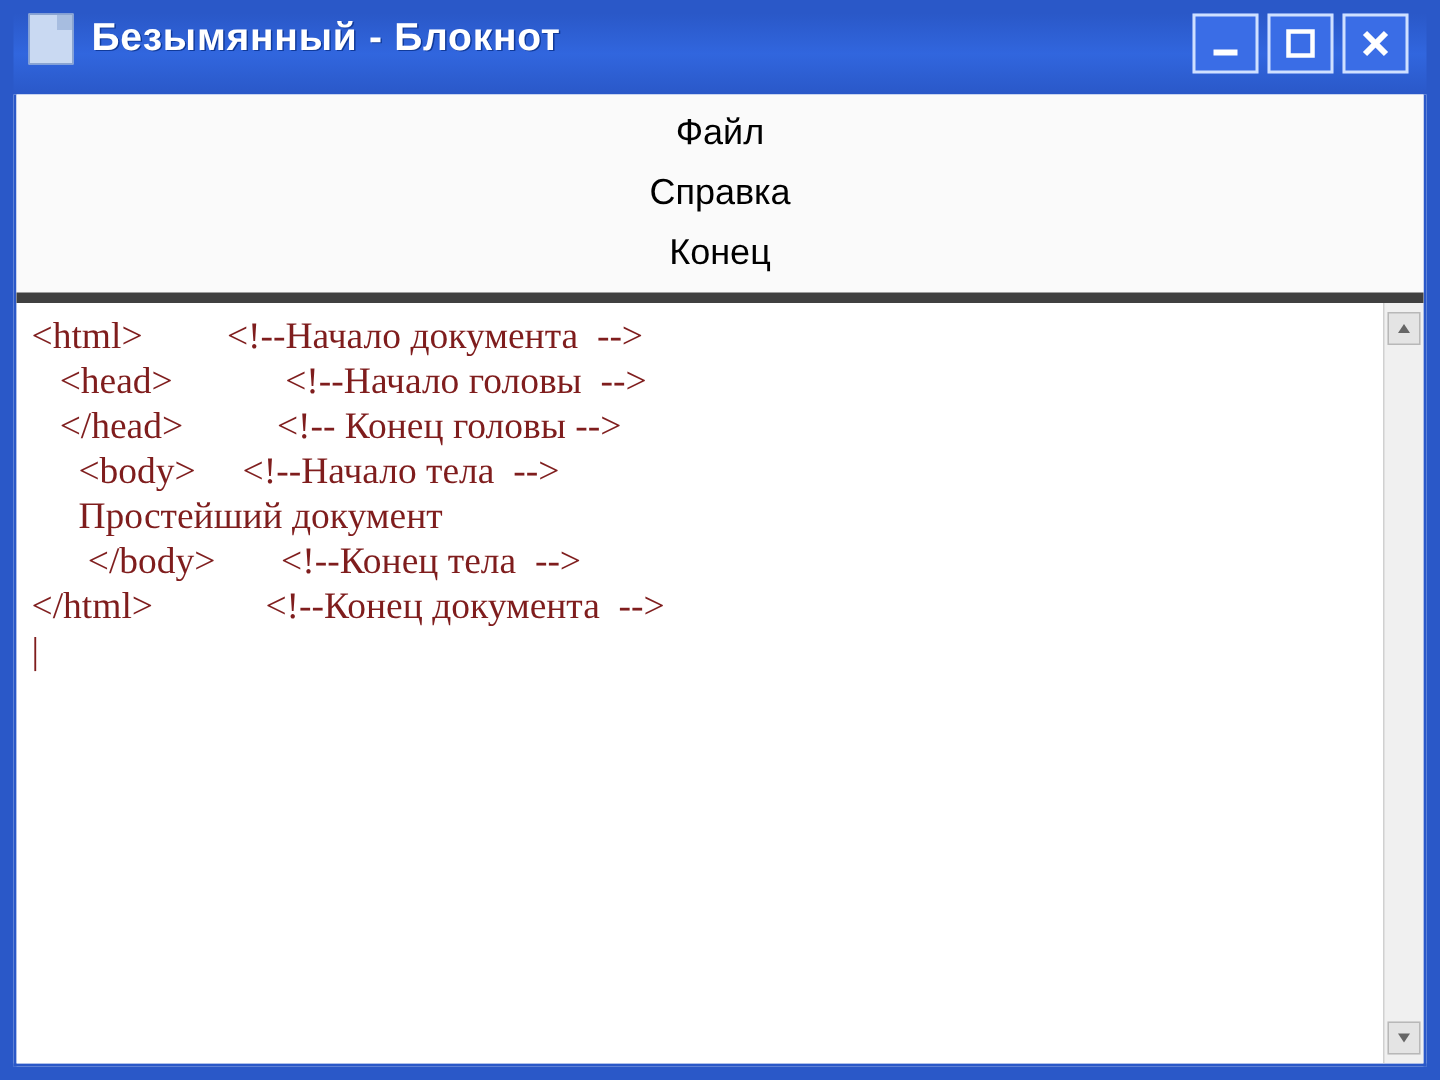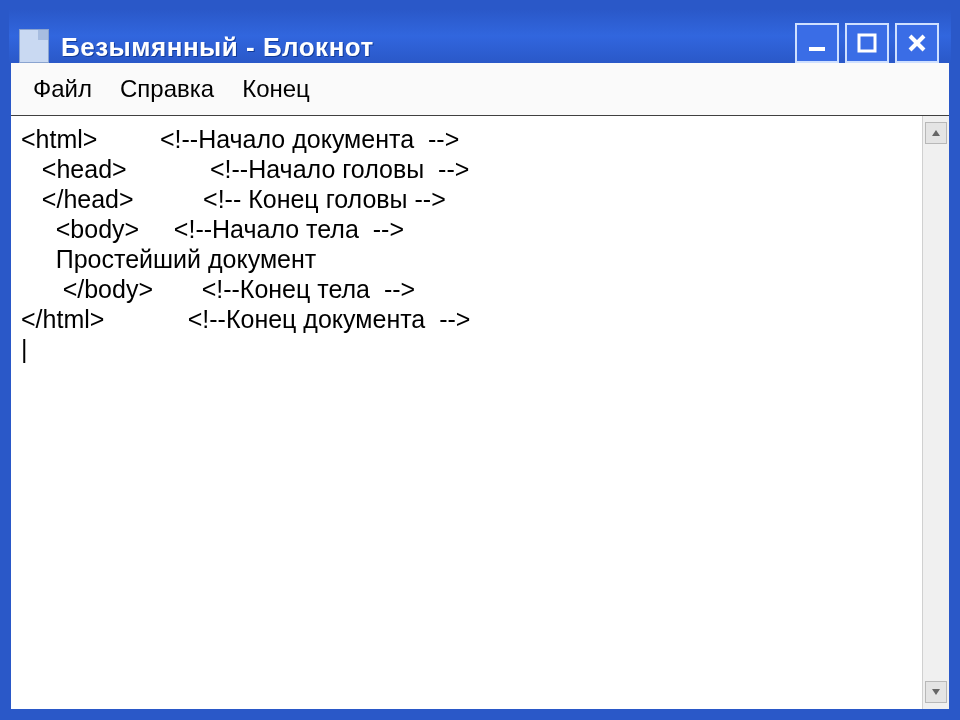--- a/index.html
+++ b/index.html
@@ -20,21 +20,21 @@
     background: #2a58c8;
     border: 3px solid #2a58c8;
     box-sizing: border-box;
     display: flex;
     flex-direction: column;
   }
   .titlebar {
     height: 54px;
     background: linear-gradient(to bottom, #2a58c8 0%, #3166de 50%, #2a58c8 100%);
     display: flex;
-    align-items: flex-end;
+    align-items: flex-start;
     color: #fff;
     padding: 0 8px 0 10px;
   }
   .app-icon {
     width: 28px;
     height: 32px;
     background: #c9d9f2;
     border: 1px solid #8aa4d0;
     position: relative;
     margin-right: 12px;
@@ -81,38 +81,39 @@
     box-sizing: border-box;
   }
   .menubar {
     display: flex;
     align-items: center;
     gap: 0;
     padding: 6px 6px 6px 10px;
     font-size: 24px;
     color: #000;
     background: #fafafa;
-    border-bottom: 1px solid #404040;
+    border-bottom: 7px solid #404040;
+    flex-direction: column;
   }
   .menu-item {
     padding: 6px 16px 6px 12px;
   }
   .editor-wrap {
     flex: 1;
     display: flex;
     overflow: hidden;
   }
   .editor {
     flex: 1;
     padding: 8px 4px 8px 10px;
-    font-family: Liberation Sans, sans-serif;
+    font-family: Liberation Serif, serif;
     font-size: 25px;
     line-height: 30px;
     white-space: pre;
-    color: #000000;
+    color: #7f1d1d;
     background: #fff;
     overflow: hidden;
   }
   .vscroll {
     width: 26px;
     background: #f0f0f0;
     border-left: 1px solid #d0d0d0;
     display: flex;
     flex-direction: column;
     justify-content: space-between;

